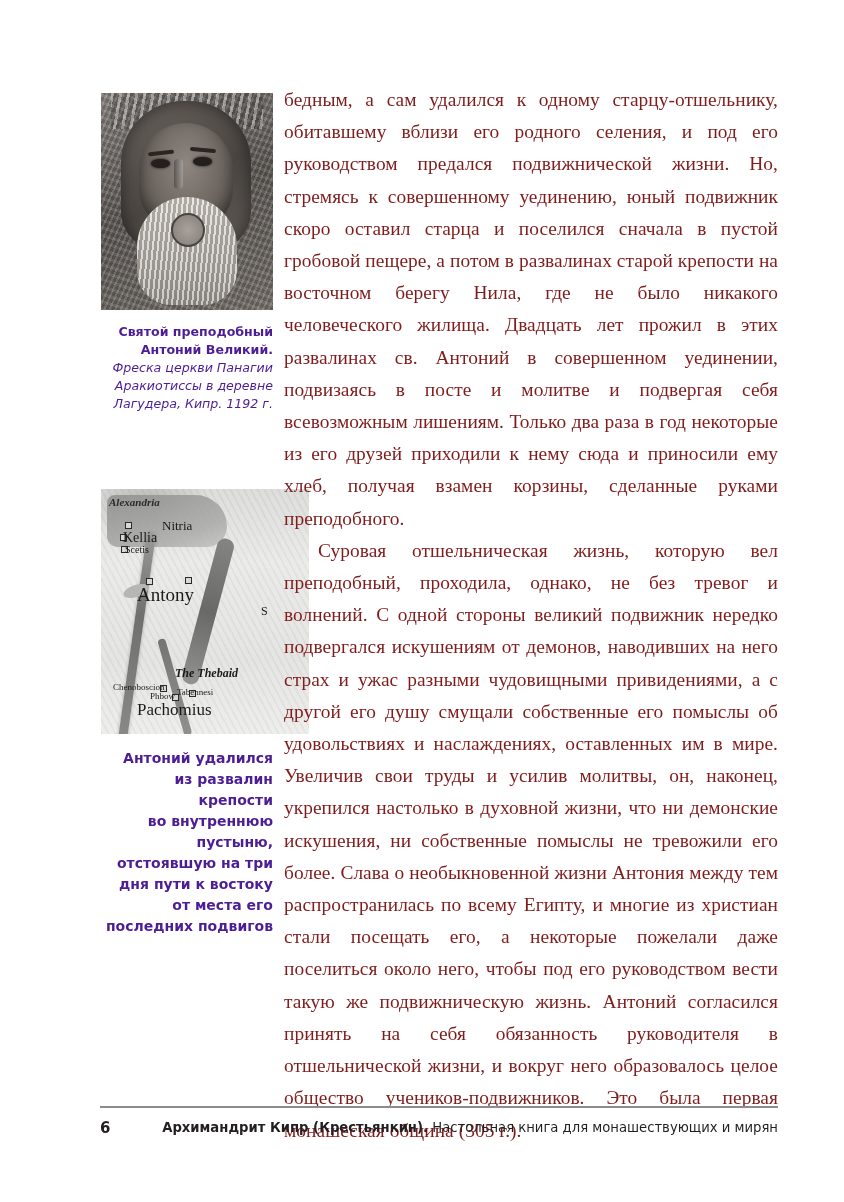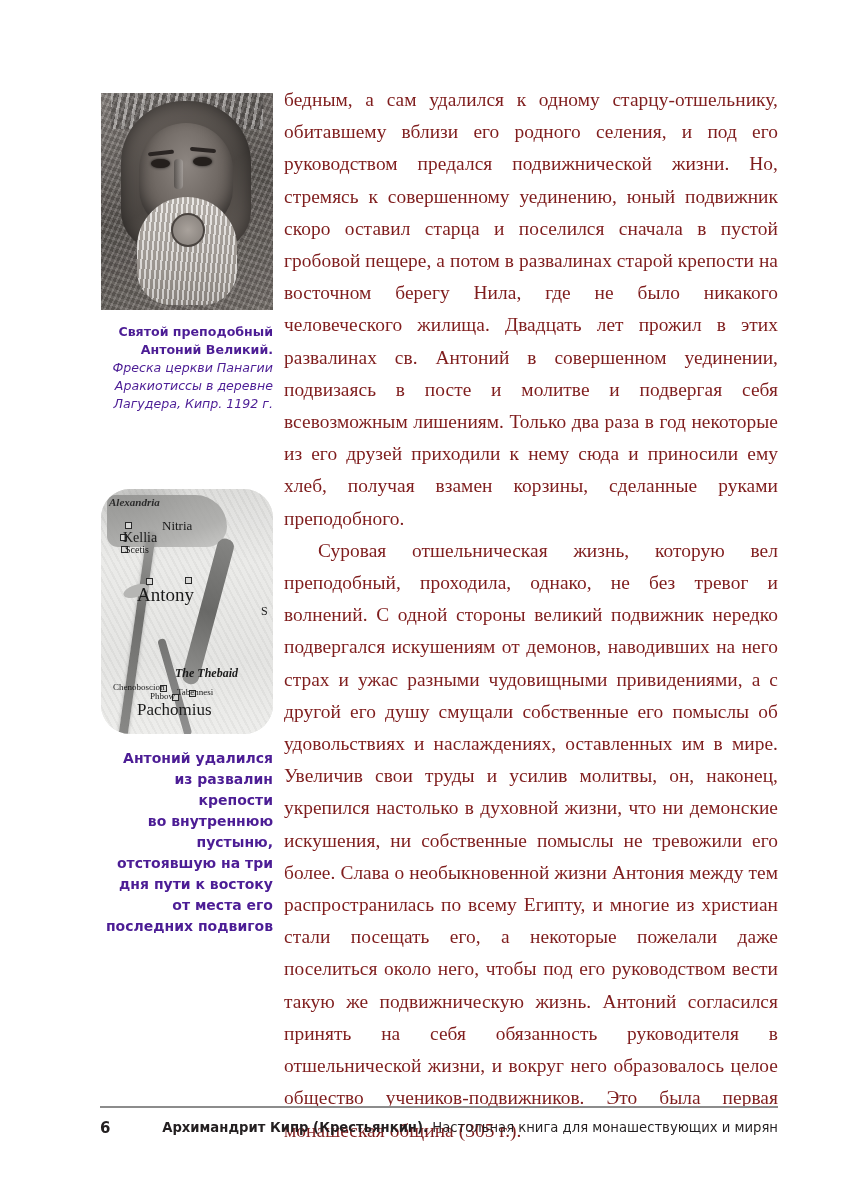--- a/index.html
+++ b/index.html
@@ -112,26 +112,25 @@
   }
   .fresco-halo {
     position: absolute;
     left: 10px; top: 0px;
     width: 152px; height: 36px;
     background: repeating-linear-gradient(100deg, rgba(255,255,255,0.30) 0 3px, rgba(0,0,0,0.18) 3px 8px);
   }
 
   
   .map {
-    width: 172px;
+    width: 208px;
     height: 245px;
     position: relative;
     overflow: hidden;
     background: #e8e8e6;
-    border-radius: 29px;
   }
   .map-bg {
     position: absolute; inset: 0;
     background:
       radial-gradient(ellipse 45% 22% at 22% 6%, rgba(150,150,148,0.55) 0%, rgba(210,210,208,0) 70%),
       repeating-linear-gradient(62deg, rgba(0,0,0,0.035) 0 2px, rgba(255,255,255,0.05) 2px 6px),
       linear-gradient(180deg, #dcdcda 0%, #eaeae8 30%, #e4e4e2 70%, #ededeb 100%);
   }
   .map-delta {
     position: absolute;

